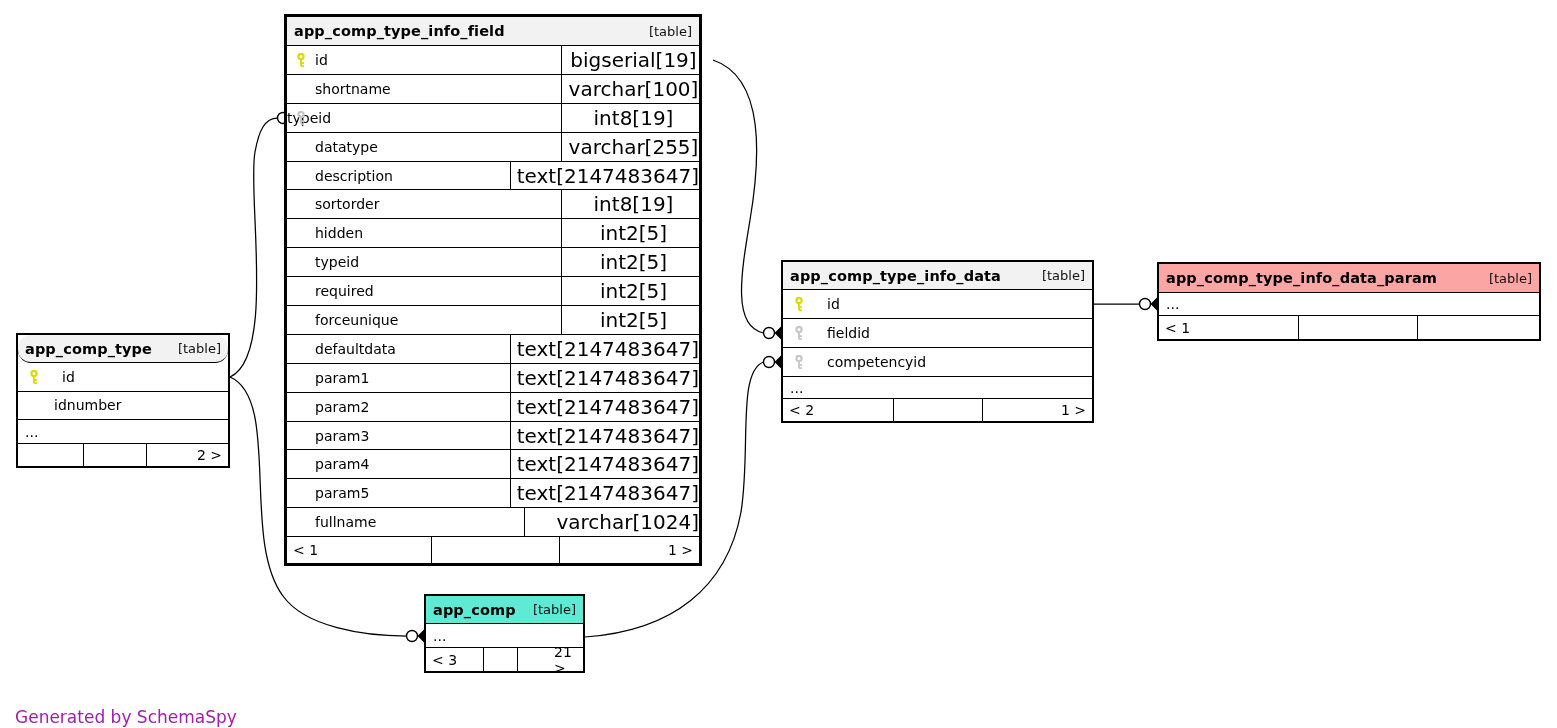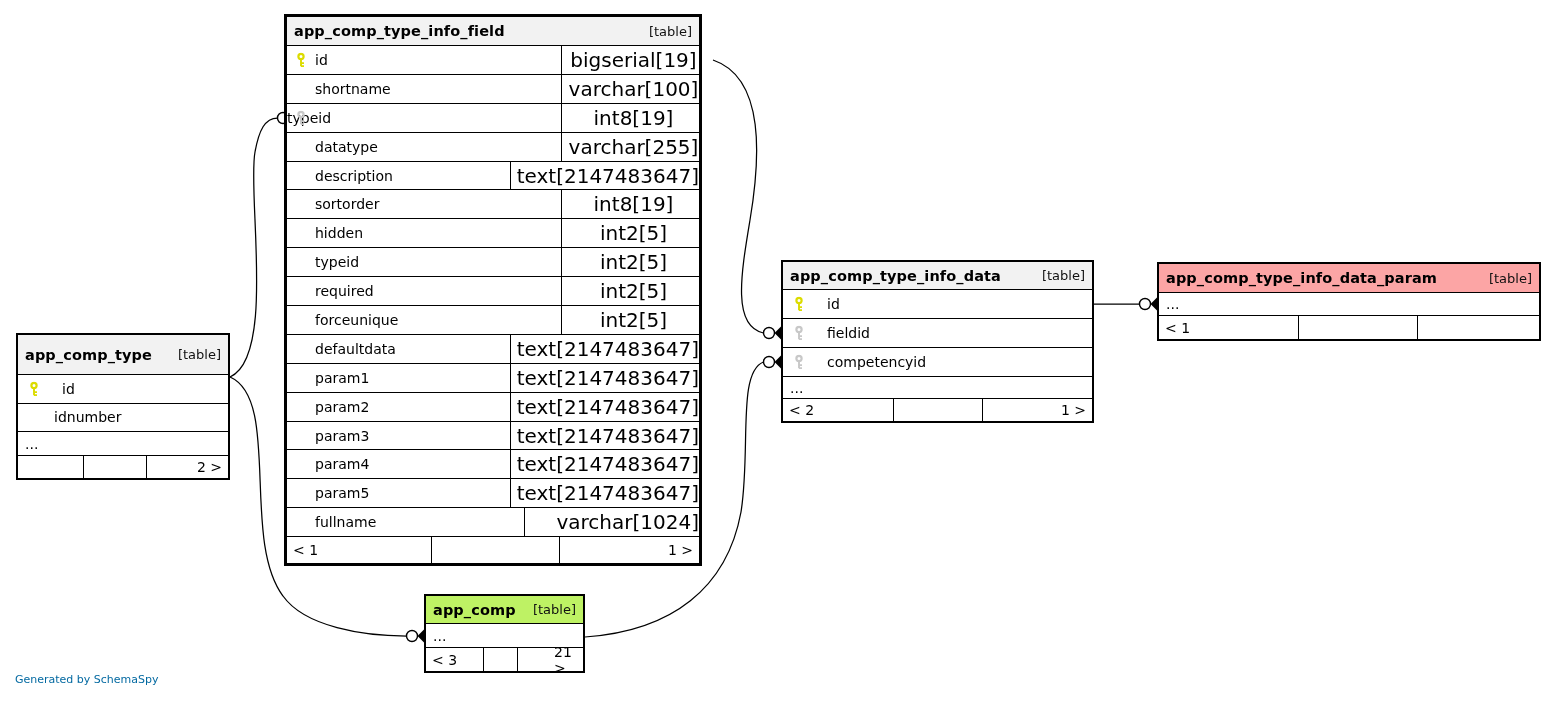--- a/index.html
+++ b/index.html
@@ -23,21 +23,21 @@
   .ncell.withdiv{border-right:1px solid #000;}
   .kicon{position:absolute;top:50%;transform:translateY(-50%);line-height:0;}
   .fname{font-size:14px;white-space:nowrap;}
   .ftype{flex:1;font-size:20px;padding-left:6px;white-space:nowrap;}
   .erow .ell{font-size:14px;padding-left:7px;}
   .tfoot{display:flex;box-sizing:border-box;background:#fff;}
   .fcell{box-sizing:border-box;font-size:14px;display:flex;align-items:center;padding:0 6px;overflow:hidden;}
   .fcell + .fcell{border-left:1px solid #000;}
   .fcell.first{justify-content:flex-start;}
   .fcell.last{justify-content:flex-end;}
-  #footer-note{position:absolute;left:15px;top:673px;font-size:11px;color:#0369a1;}
+  #footer-note{position:absolute;left:15px;top:707px;font-size:17px;color:#a21caf;}
 </style>
 </head>
 <body>
 
 <div id="canvas">
   <svg id="rel-svg" xmlns="http://www.w3.org/2000/svg">
       <path d="M 230,377 C 276,357 247,193 255,152 C 259,130 265,118 277.5,118" fill="none" stroke="#000000" stroke-width="1.25"></path>
       <path d="M 230,377 C 281,399 241,540 283,596 C 305,627 364,636 406.5,636" fill="none" stroke="#000000" stroke-width="1.25"></path>
       <path d="M 713,60 C 766,78 760,160 750,220 C 741,274 732,326 763.5,333" fill="none" stroke="#000000" stroke-width="1.25"></path>
       <path d="M 585,637 C 672,631 727,588 741,512 C 751,450 737,372 763.5,362" fill="none" stroke="#000000" stroke-width="1.25"></path>
@@ -178,21 +178,21 @@
         </div>
         <div class="ftype">varchar[1024]</div>
       </div>
       <div class="tfoot" style="height: 26px;">
         <div class="fcell first" style="width: 35%;">&lt; 1</div>
         <div class="fcell" style="width: 31%;"></div>
         <div class="fcell last" style="width: 34%;">1 &gt;</div>
       </div>
     </div>
   <div class="tbl" style="left: 16px; top: 333px; width: 214px; border-width: 2px;">
-      <div class="tbl-header" style="height: 40px; background: rgb(242, 242, 242);">
+      <div class="tbl-header" style="height: 28px; background: rgb(242, 242, 242); border-radius: 13px;">
         <span class="tbl-name">app_comp_type</span>
         <span class="tbl-tag">[table]</span>
       </div>
       <div class="trow" style="height: 28.5px;">
         <div class="ncell" style="flex: 1 1 0%;">
           <span class="kicon" style="left: 10px;"><svg width="12" height="15" viewBox="0 0 12 15">
               <circle cx="6" cy="4" r="2.6" fill="none" stroke="#dcdc00" stroke-width="2.2"></circle>
               <path d="M6 6.6 L6 13.8 M6 10.6 L9 10.6 M6 13.6 L9 13.6" fill="none" stroke="#dcdc00" stroke-width="1.9"></path>
             </svg></span>
           <span class="fname" style="padding-left: 44px;">id</span>
@@ -261,21 +261,21 @@
       <div class="trow erow" style="height: 23px;">
         <span class="ell">...</span>
       </div>
       <div class="tfoot" style="height: 23px;">
         <div class="fcell first" style="width: 36.5%;">&lt; 1</div>
         <div class="fcell" style="width: 31.5%;"></div>
         <div class="fcell last" style="width: 32%;"></div>
       </div>
     </div>
   <div class="tbl" style="left: 424px; top: 594px; width: 161px; border-width: 2px;">
-      <div class="tbl-header" style="height: 28px; background: #bef264;">
+      <div class="tbl-header" style="height: 28px; background: #5eead4;">
         <span class="tbl-name">app_comp</span>
         <span class="tbl-tag">[table]</span>
       </div>
       <div class="trow erow" style="height: 24px;">
         <span class="ell">...</span>
       </div>
       <div class="tfoot" style="height: 23px;">
         <div class="fcell first" style="width: 36%;">&lt; 3</div>
         <div class="fcell" style="width: 22%;"></div>
         <div class="fcell last" style="width: 42%; padding-left: 36px;">21 &gt;</div>

